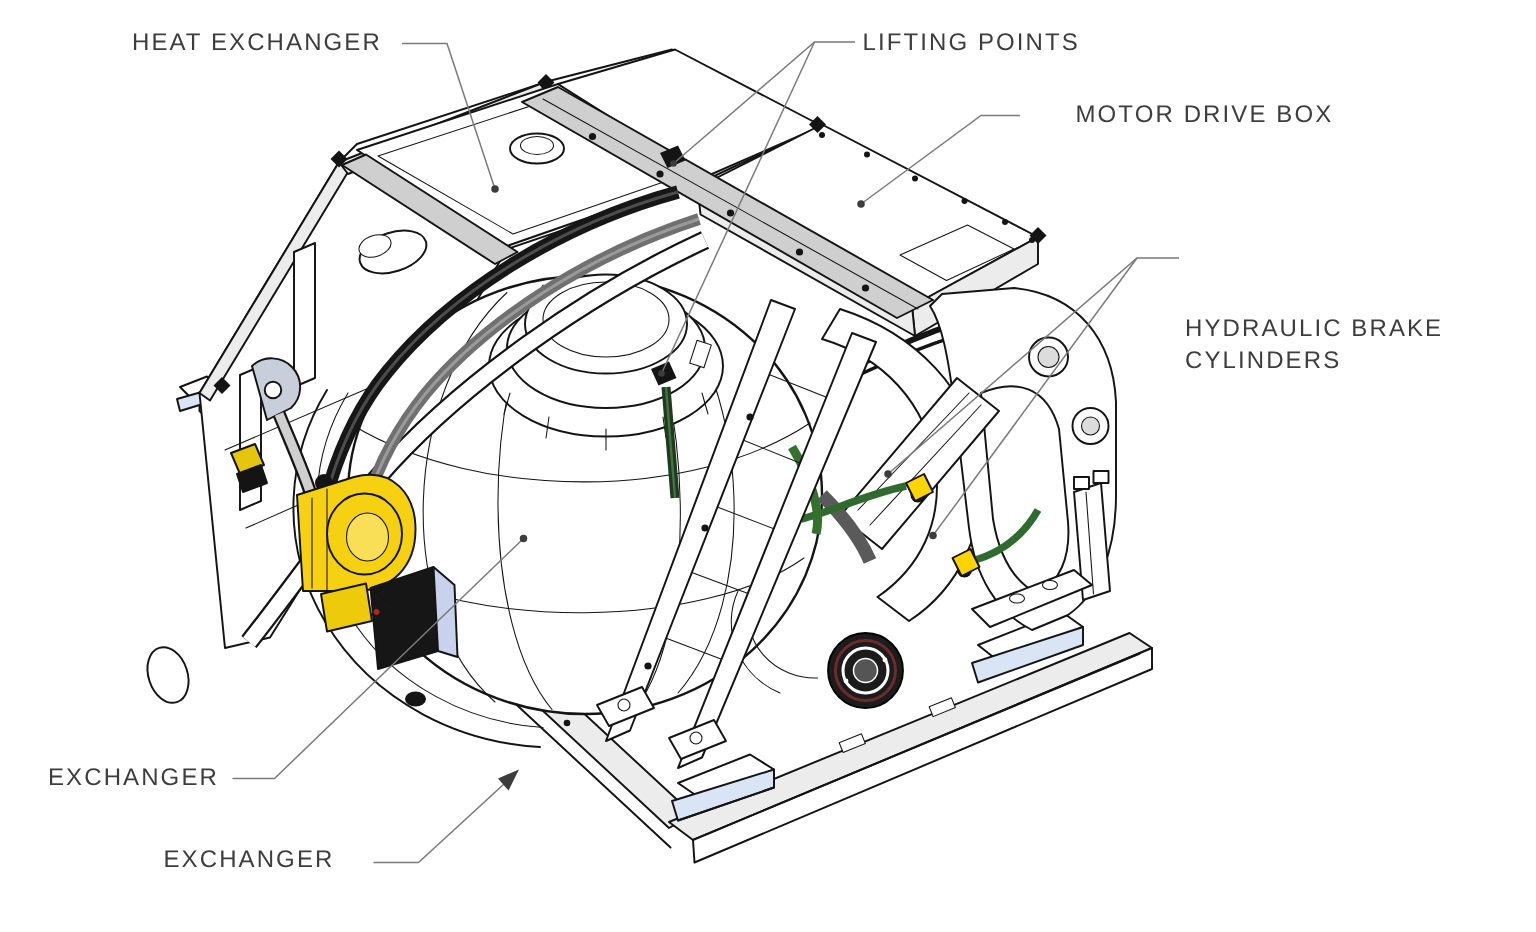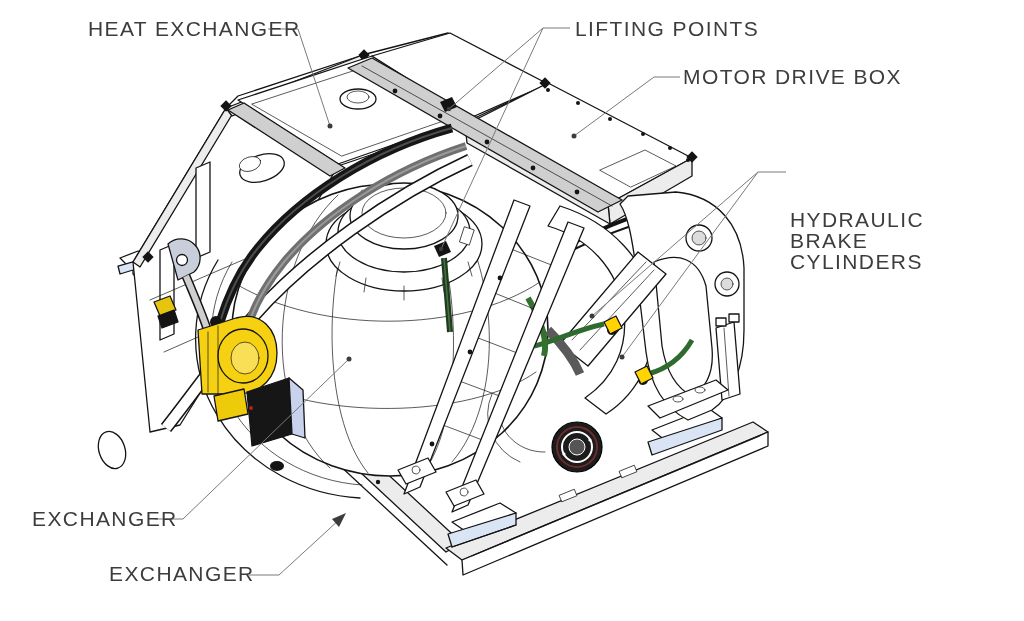--- a/index.html
+++ b/index.html
@@ -1,19 +1,19 @@
 <!DOCTYPE html>
 <html><head>
 <meta charset="utf-8">
 <style>
   html,body{margin:0;padding:0;background:#fff;}
   #stage{position:relative;width:1024px;height:621px;background:#fff;overflow:hidden;
          font-family:"Liberation Sans", sans-serif;}
   #drawing{position:absolute;left:0;top:0;}
-  .callout{position:absolute;color:#3d3d3d;font-size:21px;letter-spacing:1.4px;
+  .callout{position:absolute;color:#3d3d3d;font-size:16px;letter-spacing:1.4px;
            line-height:21px;white-space:nowrap;}
   .callout.wrap{white-space:normal;margin-top:48px;}
   
   .s  {stroke:#141414;stroke-width:1.3;stroke-linejoin:round;stroke-linecap:round;}
   .t  {stroke:#141414;stroke-width:.7;stroke-linejoin:round;stroke-linecap:round;}
   .w  {fill:#ffffff;}
   .n  {fill:none;}
   .g1 {fill:#ececec;}
   .g2 {fill:#cfcfcf;}
   .blk{fill:#141414;}
@@ -251,21 +251,21 @@
     <circle class="ldot" cx="349" cy="359" r="2.5"></circle>
     <polyline class="leader" points="249,575 279,575 340,519"></polyline>
     <polygon class="ldot" points="346,513 332,519 339,527"></polygon>
   </g>
 </svg>
 
 <div class="callout" style="left:88px;top:18px">HEAT EXCHANGER</div>
 
 <div class="callout" style="left:575px;top:18px">LIFTING POINTS</div>
 
-<div class="callout" style="left:683px;top:66px">MOTOR DRIVE BOX</div>
+<div class="callout" style="left:717px;top:66px">MOTOR DRIVE BOX</div>
 
 <div class="callout wrap" style="left:790px;top:161px;width:195px">HYDRAULIC BRAKE CYLINDERS</div>
 
 <div class="callout" style="left:32px;top:508px">EXCHANGER</div>
 
 <div class="callout" style="left:109px;top:563px">EXCHANGER</div>
 
 </div>
 
 </body></html>

